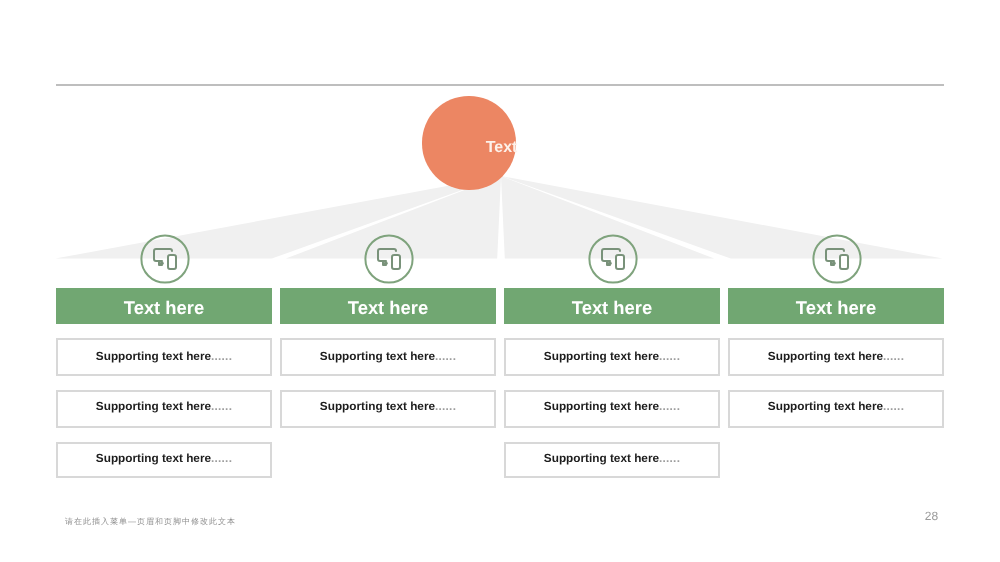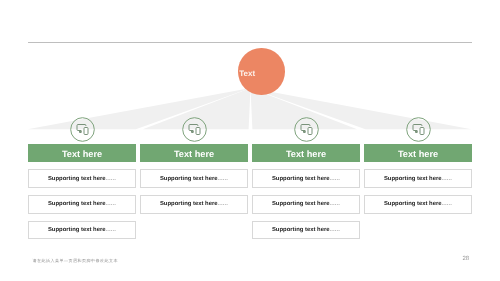--- a/index.html
+++ b/index.html
@@ -2,22 +2,22 @@
 <html><head>
 <meta charset="utf-8">
 <style>
   html,body{margin:0;padding:0;}
   body{width:500px;height:281px;background:#ffffff;overflow:hidden;
        font-family:"Liberation Sans","DejaVu Sans",sans-serif;
        -webkit-font-smoothing:antialiased;text-rendering:geometricPrecision;}
   #slide{position:relative;width:500px;height:281px;background:#fff;overflow:hidden;}
   #topline{position:absolute;left:27.6px;top:42px;width:444.6px;height:1px;background:#bebebe;}
   #fans{position:absolute;left:0;top:0;width:500px;height:281px;}
-  .hub{position:absolute;left:238px;top:48px;width:46.5px;height:46.5px;border-radius:50%;
-       background:#ec8663;display:flex;align-items:center;justify-content:flex-start;}
+  .hub{position:absolute;left:211px;top:48px;width:46.5px;height:46.5px;border-radius:50%;
+       background:#ec8663;display:flex;align-items:center;justify-content:flex-end;}
   .hub span{color:#fdf1ea;font-size:8px;font-weight:bold;letter-spacing:0px;position:relative;top:1.8px;left:1.2px;}
   .iconwrap{position:absolute;width:25px;height:25px;}
   .iconwrap svg{display:block;}
   .hdr{position:absolute;height:18px;background:#71a772;display:flex;align-items:center;justify-content:center;}
   .hdr span{color:#fff;font-size:9.2px;font-weight:bold;position:relative;top:1px;}
   .box{position:absolute;height:18.7px;border:1px solid #d8d8d8;background:#fff;box-sizing:border-box;
        display:flex;align-items:center;justify-content:center;}
   .box span{font-size:5.9px;font-weight:bold;color:#1d1d1d;white-space:nowrap;}
   .box .dots{color:#9d9d9d;letter-spacing:.12px;}
   #footer{position:absolute;left:32.5px;top:258.2px;font-size:4px;color:#8f8f8f;

